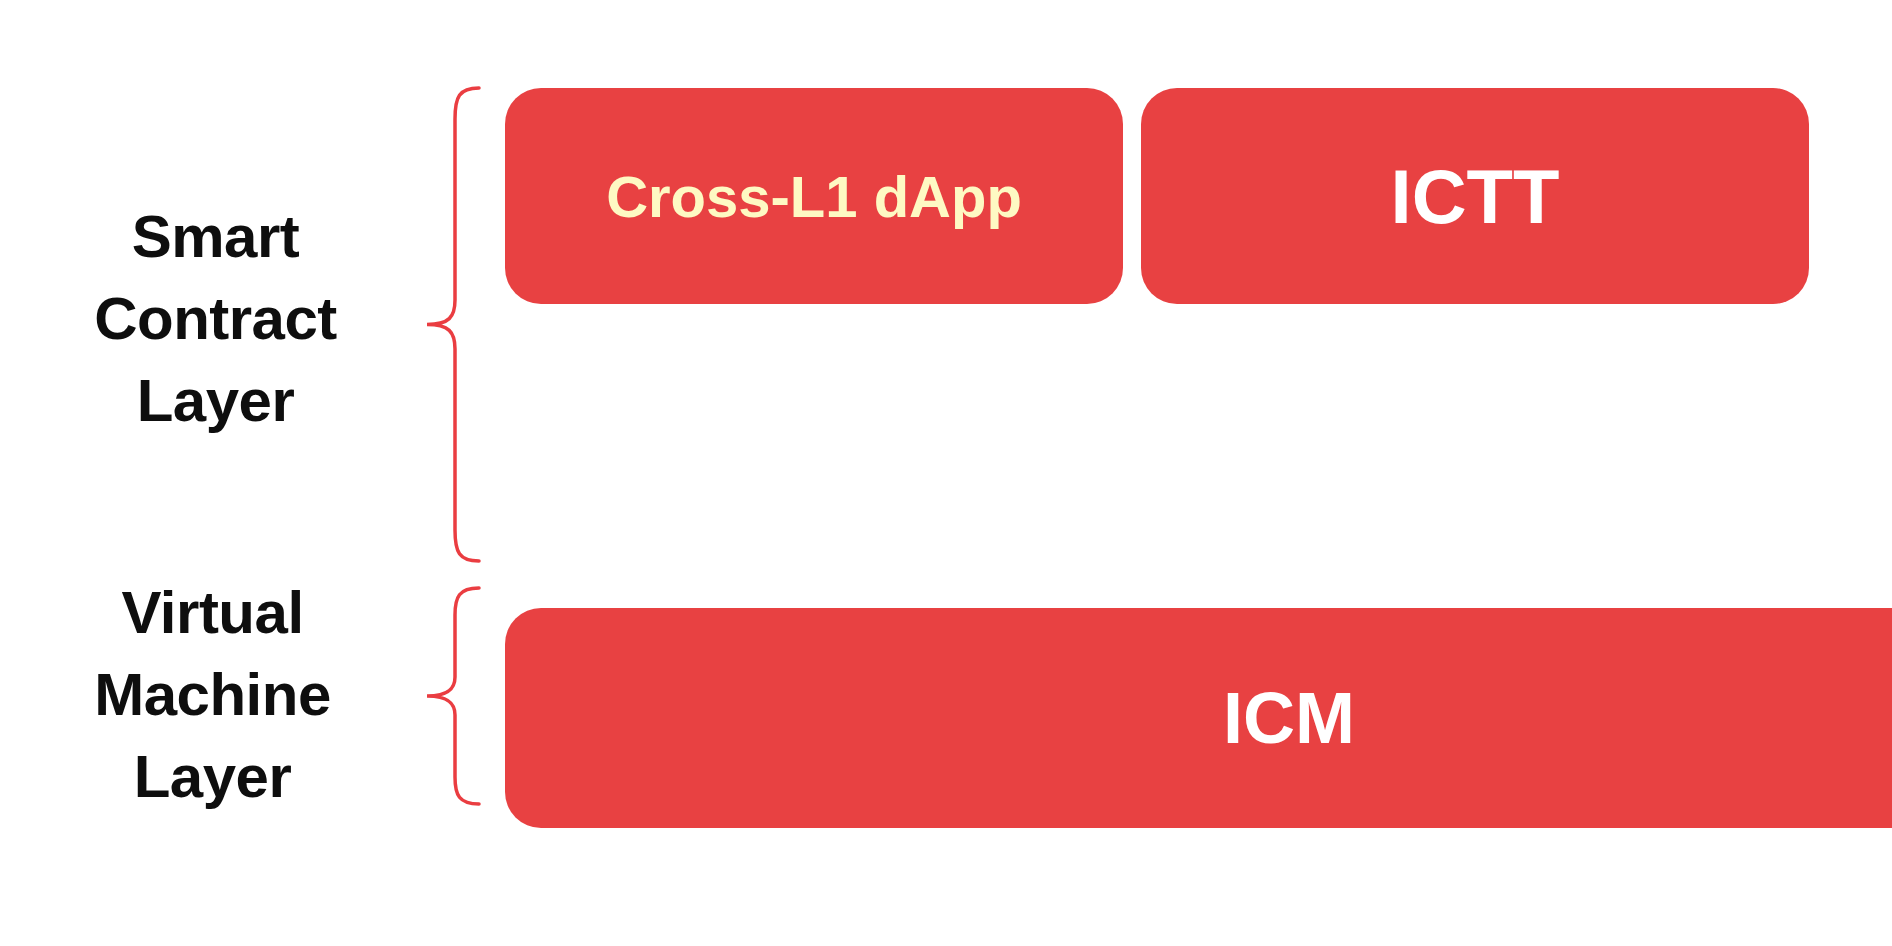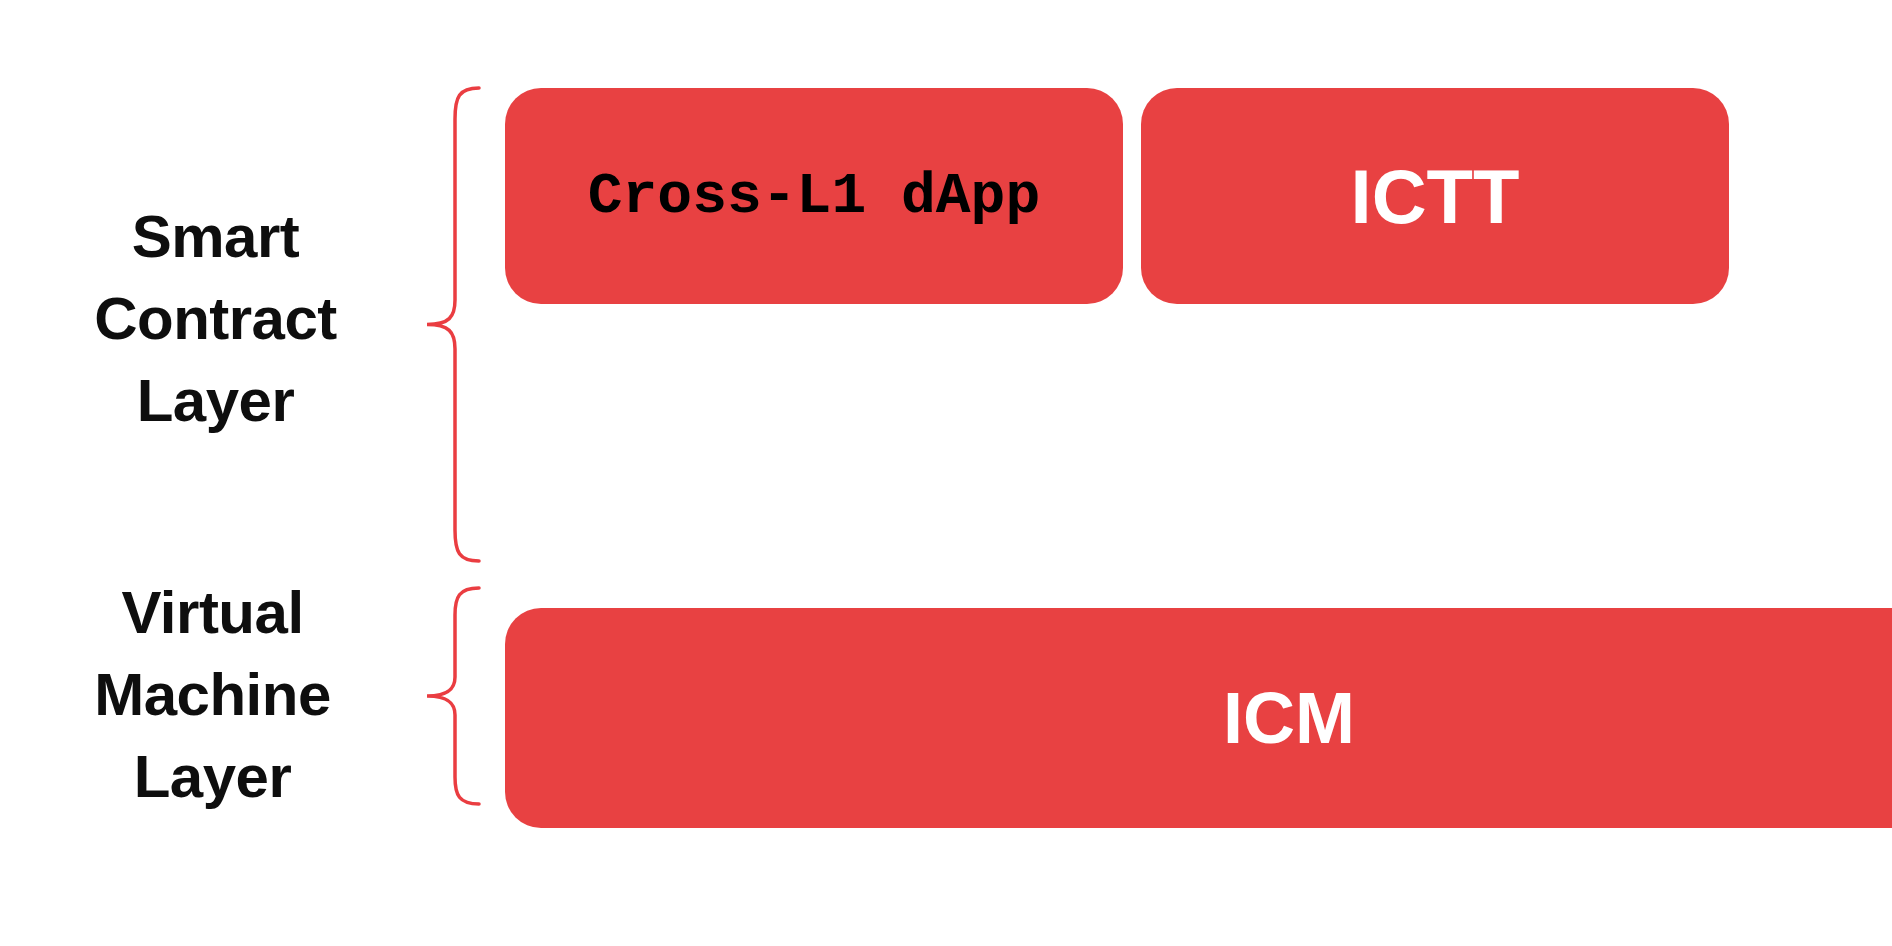--- a/index.html
+++ b/index.html
@@ -45,21 +45,21 @@
     align-items: center;
     justify-content: center;
     font-weight: 700;
     text-align: center;
   }
   #box-cross {
     left: 505px; top: 88px; width: 618px; height: 216px;
     font-size: 58px;
   }
   #box-ictt {
-    left: 1141px; top: 88px; width: 588px; height: 216px;
+    left: 1141px; top: 88px; width: 668px; height: 216px;
     font-size: 76px;
   }
   #box-icm-contracts {
     left: 505px; top: 334px; width: 1304px; height: 224px;
     font-size: 77px;
   }
   #box-icm {
     left: 505px; top: 608px; width: 1568px; height: 220px;
     font-size: 72px;
   }
@@ -74,20 +74,20 @@
   <div class="side-label" id="label-vm" style="color: rgb(14, 14, 14);">Virtual Machine Layer</div>
 
   <svg class="brace" id="brace-smart" width="64" height="479" viewBox="0 0 64 479">
     <path d="M 60 3 C 40 3 36 12 36 34 L 36 215 C 36 232 30 239.5 8 239.5 C 30 239.5 36 247 36 264 L 36 445 C 36 467 40 476 60 476" fill="none" stroke-width="3.5" stroke-linecap="round" stroke="#ea3d41"></path>
   </svg>
 
   <svg class="brace" id="brace-vm" width="64" height="222" viewBox="0 0 64 222">
     <path d="M 60 3 C 40 3 36 12 36 30 L 36 92 C 36 103 30 111 8 111 C 30 111 36 119 36 130 L 36 192 C 36 210 40 219 60 219" fill="none" stroke-width="3.5" stroke-linecap="round" stroke="#ea3d41"></path>
   </svg>
 
-  <div class="box" id="box-cross" style="background: rgb(232, 65, 66); color: #000000; font-family: Liberation Mono, monospace;">Cross-L1 dApp</div>
+  <div class="box" id="box-cross" style="background: rgb(232, 65, 66); color: #fef9c3;">Cross-L1 dApp</div>
 
   <div class="box" id="box-ictt" style="background: rgb(232, 65, 66); color: rgb(255, 255, 255);">ICTT</div>
 
 
   <div class="box" id="box-icm" style="background: rgb(232, 65, 66); color: rgb(255, 255, 255);">ICM</div>
 
 </div>
 
 </body></html>

